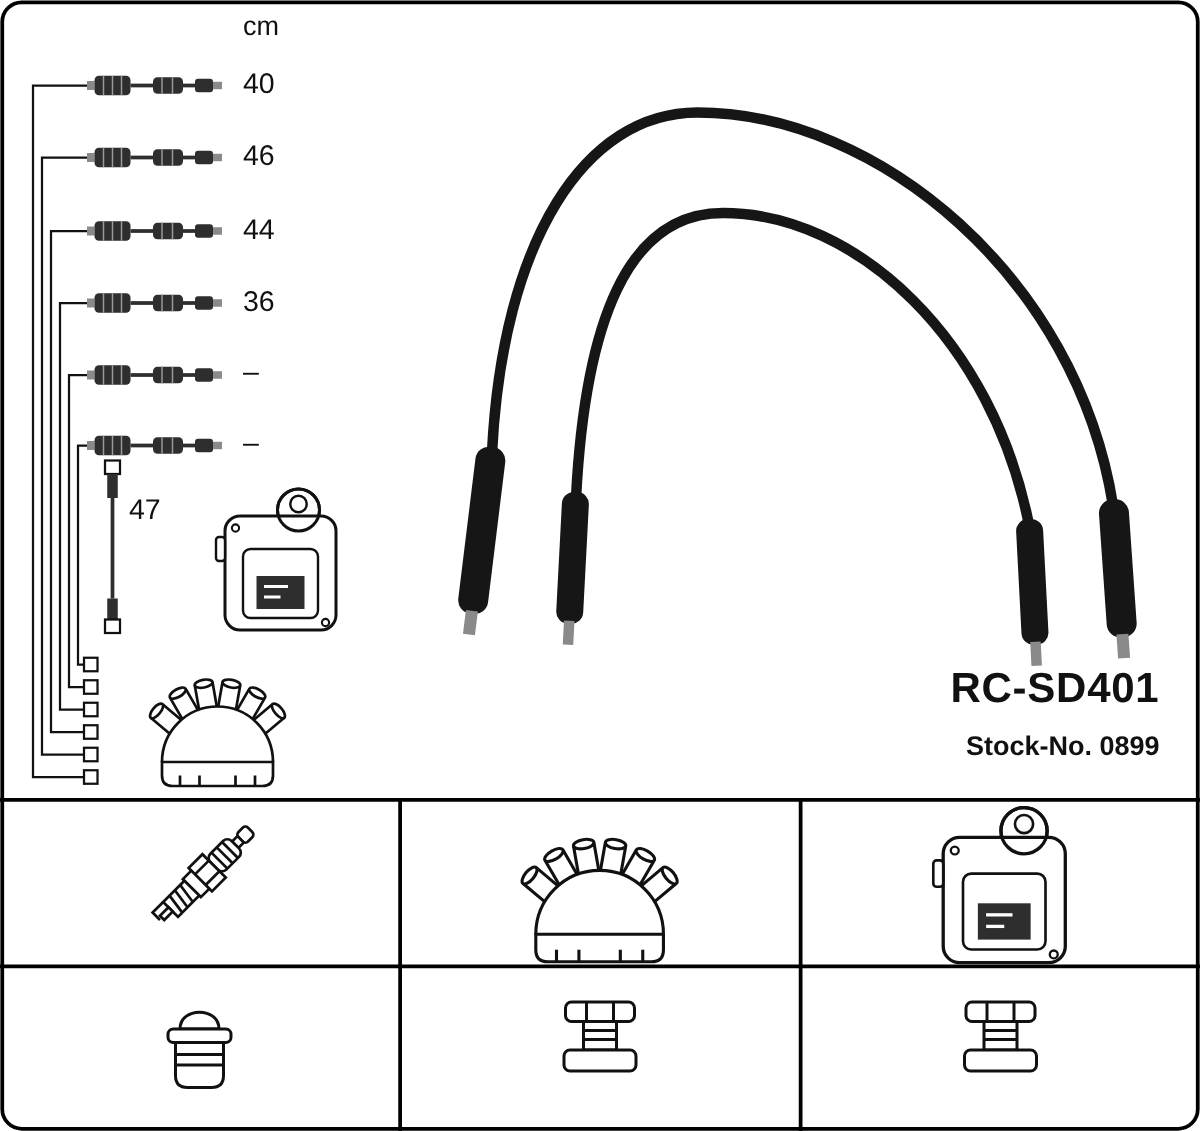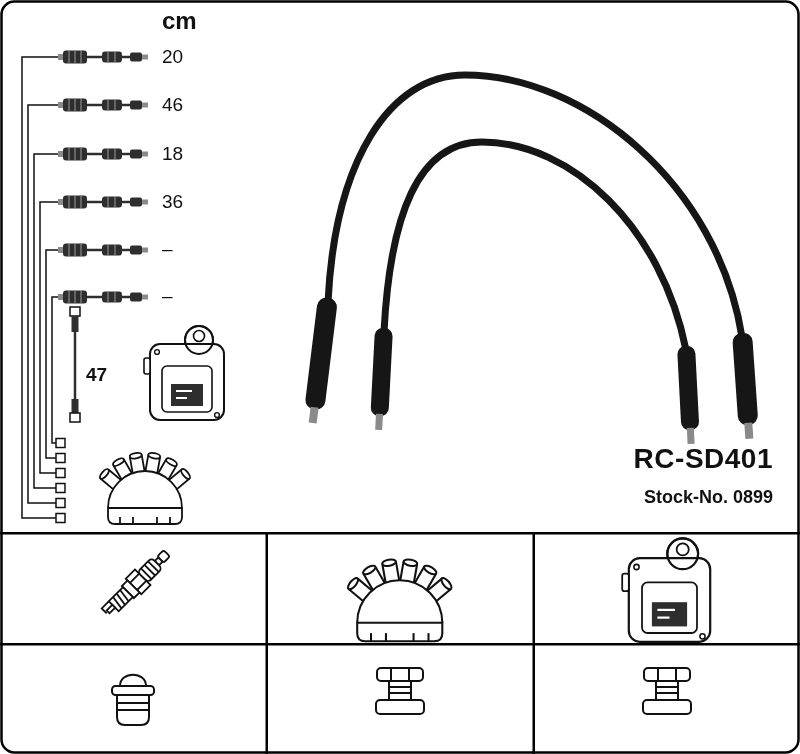--- a/index.html
+++ b/index.html
@@ -3,24 +3,24 @@
 <meta charset="utf-8">
 <style>
   * { margin:0; padding:0; box-sizing:border-box; }
   html,body { background:#ffffff; }
   .page {
     position:relative; width:800px; height:754px; background:#fff;
     font-family:"Liberation Sans", sans-serif; color:#111; overflow:hidden;
   }
   .art { position:absolute; left:0; top:0; width:800px; height:754px; }
   .txt { position:absolute; white-space:nowrap; }
-  .unit  { left:162px; top:7px;  font-size:24px;font-weight:bold; }
+  .unit  { left:162px; top:7px;  font-size:18px; }
   .len   { left:162px; font-size:19px; }
   .l0{top:46px}.l1{top:94px}.l2{top:143px}.l3{top:191px}.l4{top:238px}.l5{top:285px}
-  .len47 { left:86px; top:364px; font-size:19px;font-weight:bold; }
+  .len47 { left:86px; top:330px; font-size:19px; }
   .code  { right:27px; top:443px; font-size:28px; font-weight:700; text-align:right; letter-spacing:.5px; }
   .stock { right:27px; top:487px; font-size:18px; font-weight:700; text-align:left; }
 </style>
 </head>
 <body>
 
 <div class="page">
 
   <svg class="art" viewBox="0 0 800 754" xmlns="http://www.w3.org/2000/svg">
     <defs>
@@ -196,22 +196,22 @@
     <use href="#plug" transform="translate(130,590) rotate(45)"></use>
     <use href="#cap" transform="translate(348,540) scale(1.15)"></use>
     <use href="#coil" transform="translate(620,534) scale(1.1)"></use>
 
     <use href="#boot" transform="translate(133,698)"></use>
     <use href="#tconn" transform="translate(400,700)"></use>
     <use href="#tconn" transform="translate(667,700)"></use>
   </svg>
 
   <div class="txt unit">cm</div>
-  <div class="txt len l0">20</div>
+  <div class="txt len l0">40</div>
   <div class="txt len l1">46</div>
-  <div class="txt len l2">18</div>
+  <div class="txt len l2">44</div>
   <div class="txt len l3">36</div>
   <div class="txt len l4">–</div>
   <div class="txt len l5">–</div>
   <div class="txt len47">47</div>
   <div class="txt code">RC-SD401</div>
   <div class="txt stock">Stock-No. 0899</div>
 </div>
 
 </body></html>

